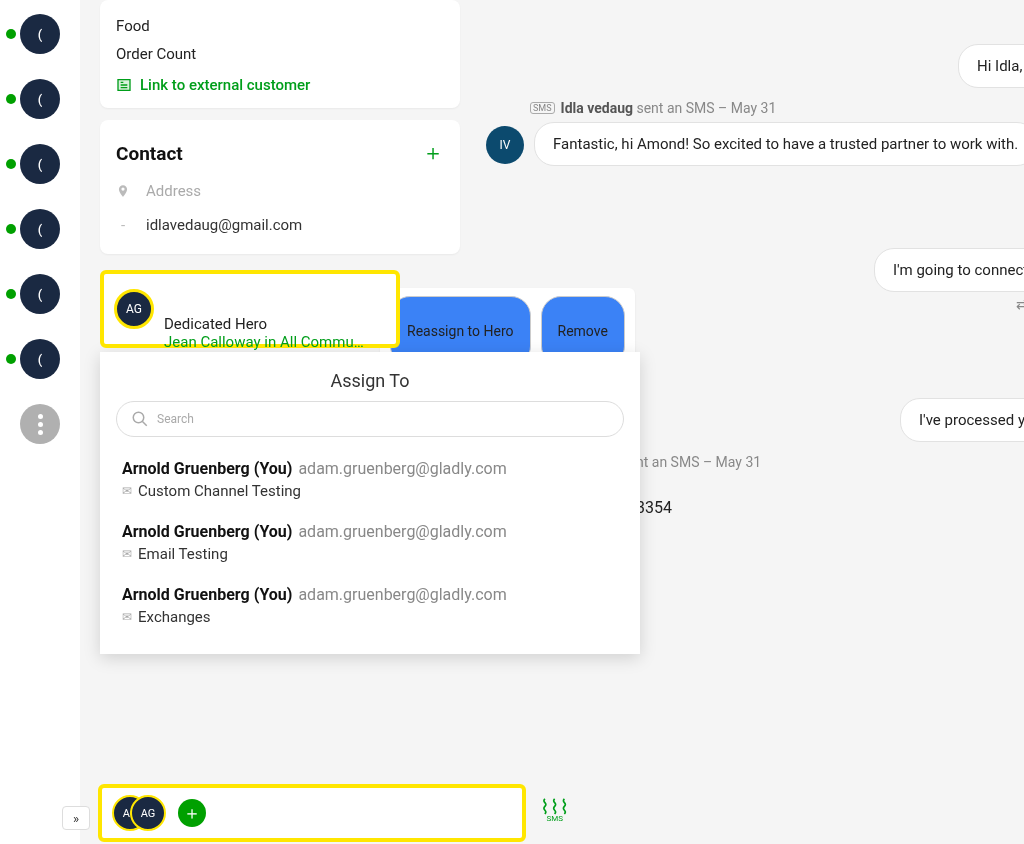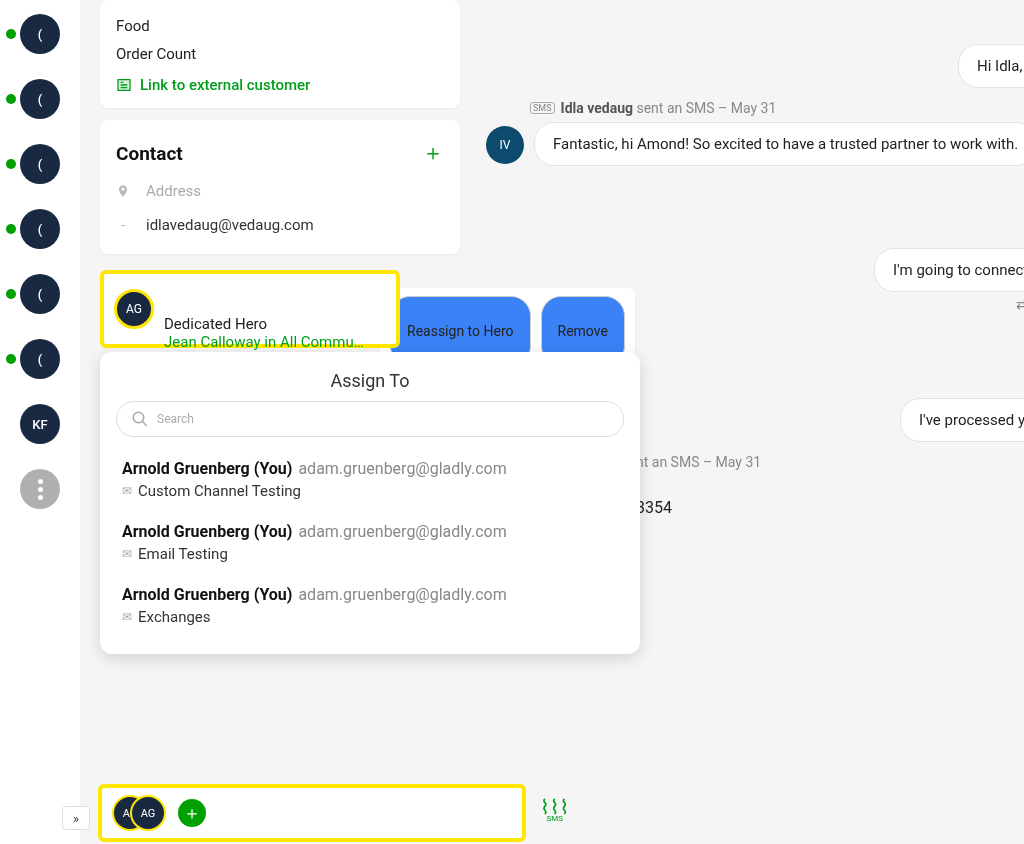--- a/index.html
+++ b/index.html
@@ -35,21 +35,21 @@
 .dedicated-hero-wrap { position: absolute; left: 100px; top: 270px; width: 300px; height: 78px; border: 4px solid #ffe600; border-radius: 6px; background: #fff; display: flex; align-items: center; padding: 6px 10px; gap: 10px; z-index: 10; }
 .small-avatar { width: 40px; height: 40px; border-radius: 50%; background: #1a2942; color: #fff; display: flex; align-items: center; justify-content: center; font-size: 12px; border: 3px solid #ffe600; flex-shrink: 0; }
 .dh-text .line1 { font-size: 15px; color: #222; margin-top: 48px; }
 .dh-text .line2 { font-size: 15px; color: #009e1a; white-space: nowrap; overflow: hidden; text-overflow: ellipsis; max-width: 220px; }
 
 
 .action-bar { position: absolute; left: 380px; top: 288px; display: flex; gap: 10px; background: #fff; padding: 8px 10px; border-radius: 6px; box-shadow: 0 1px 2px rgba(0,0,0,0.08); z-index: 5; }
 .pill-btn { border: 1px solid #ccc; background: #3b82f6; border-radius: 20px; padding: 26px 16px; font-size: 14px; color: #222; cursor: pointer; }
 
 
-.assign-panel { position: absolute; left: 100px; top: 352px; width: 540px; background: #fff; border-radius: 12px; box-shadow: 0 4px 16px rgba(0,0,0,0.15); padding: 14px 16px; z-index: 8; }
+.assign-panel { position: absolute; left: 100px; top: 352px; width: 540px; background: #fff; border-radius: 0; box-shadow: 0 4px 16px rgba(0,0,0,0.15); padding: 14px 16px; z-index: 8; }
 .assign-title { text-align: center; font-size: 18px; color: #333; padding: 4px 0 10px; }
 .search-wrap { display: flex; align-items: center; gap: 8px; border: 1px solid #ddd; border-radius: 22px; padding: 8px 14px; margin-bottom: 14px; }
 .search-wrap input { border: none; outline: none; font-size: 12px; flex: 1; color: #333; }
 .search-wrap input::placeholder { color: #aaa; }
 .search-icon { color: #aaa; }
 
 .assign-item { padding: 8px 6px 14px; }
 .assign-item .name-line { font-size: 16px; }
 .assign-item .name-line .nm { font-weight: 700; color: #111; }
 .assign-item .name-line .em { color: #888; margin-left: 6px; font-weight: 400; }
@@ -109,23 +109,20 @@
     </div>
   <div class="avatar-item">
       <span class="status-dot"></span>
       <div class="avatar-circle">(</div>
     </div>
   <div class="avatar-item">
       <span class="status-dot"></span>
       <div class="avatar-circle">(</div>
     </div>
   <div class="avatar-item">
-      <div class="avatar-circle">KF</div>
-    </div>
-  <div class="avatar-item">
     <div class="avatar-circle gray">
       <div class="more-dots">
           <span></span>
           <span></span>
           <span></span>
         </div>
     </div>
   </div>
 </div>
 
@@ -147,21 +144,21 @@
       <span class="plus-icon">＋</span>
     </div>
     <div class="contact-row">
       <svg class="pin-icon" width="14" height="18" viewBox="0 0 24 24" fill="#bbb">
           <path d="M12 2C8 2 5 5 5 9c0 5 7 13 7 13s7-8 7-13c0-4-3-7-7-7zm0 9.5A2.5 2.5 0 1112 6a2.5 2.5 0 010 5.5z"></path>
         </svg>
       <span style="color:#aaa">Address</span>
     </div>
     <div class="contact-row">
       <span class="dash">-</span>
-      <span>idlavedaug@vedaug.com</span>
+      <span>idlavedaug@gmail.com</span>
     </div>
   </div>
 </div>
 
 <div class="dedicated-hero-wrap">
   <div class="small-avatar">AG</div>
   <div class="dh-text">
     <div class="line1">Dedicated Hero</div>
     <div class="line2">Jean Calloway in All Commu…</div>
   </div>

